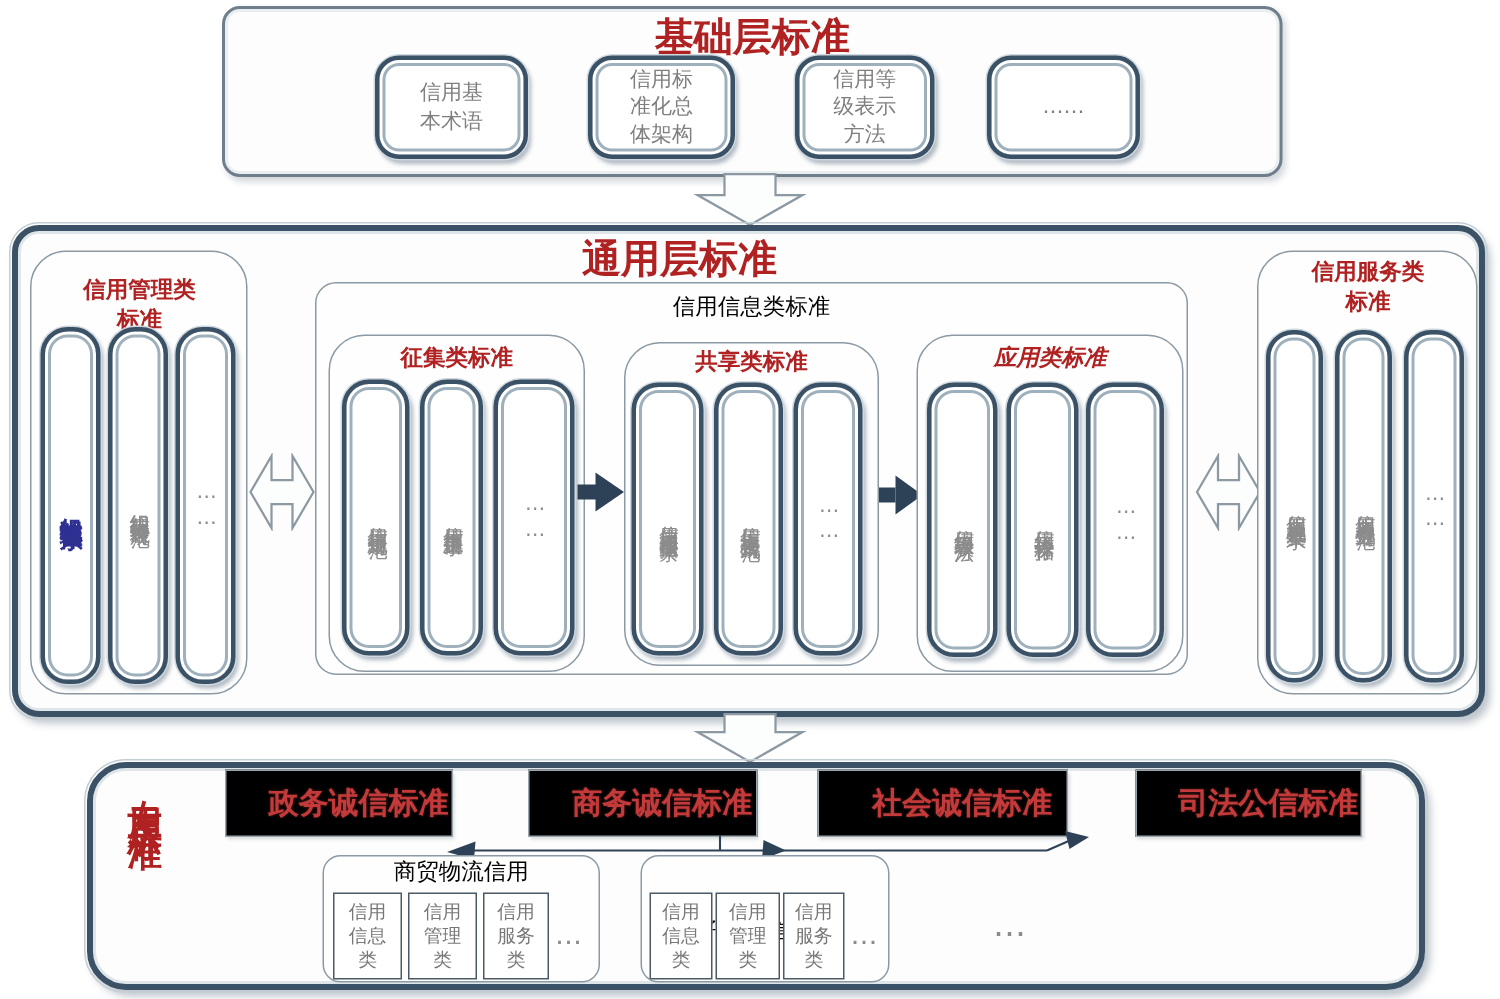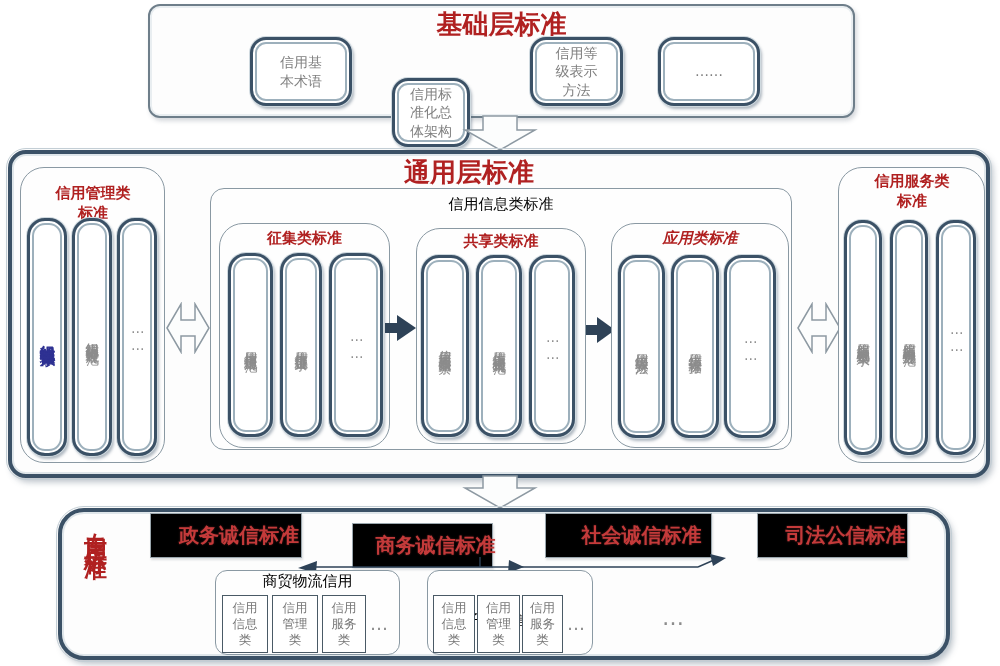--- a/index.html
+++ b/index.html
@@ -82,36 +82,36 @@
 <body>
 
 <div id="stage">
 
   <div class="abs panel-light" style="left:148px;top:4px;width:707px;height:114px;"></div>
   <div class="abs layer-title" style="left:148px;top:7px;width:707px;">基础层标准</div>
 
   <div class="abs chip" style="left:250px;top:37px;width:102px;height:69px;">
     <div class="wrap3">信用基本术语</div>
   </div>
-  <div class="abs chip" style="left:392px;top:37px;width:78px;height:69px;margin-top:41px;">
+  <div class="abs chip" style="left:392px;top:37px;width:98px;height:69px;">
     <div class="wrap3">信用标准化总体架构</div>
   </div>
   <div class="abs chip" style="left:530px;top:37px;width:93px;height:69px;">
     <div class="wrap3">信用等级表示方法</div>
   </div>
   <div class="abs chip" style="left:658px;top:37px;width:102px;height:69px;">
     <div>……</div>
   </div>
 
   <svg class="abs" style="left:455px;top:114px;" width="90" height="40" viewBox="0 0 90 40">
     <polygon points="28,2 62,2 62,16 80,16 45,36 10,16 28,16" fill="#fcfdfd" stroke="#8d99a2" stroke-width="1.5"></polygon>
   </svg>
 
   <div class="abs panel-heavy" style="left:8px;top:150px;width:982px;height:328px;"></div>
-  <div class="abs layer-title" style="left:24px;top:155px;width:890px;">通用层标准</div>
+  <div class="abs layer-title" style="left:8px;top:155px;width:890px;">通用层标准</div>
 
   <div class="abs group-box" style="left:20px;top:167px;width:145px;height:296px;"></div>
   <div class="abs red-sub-title" style="left:33px;top:172px;width:120px;">
     <div style="width:82px;margin:12px auto;">信用管理类标准</div>
   </div>
   <div class="abs pill" style="left:27px;top:218px;width:40px;height:238px;">
     <span class="vtext navy">组织诚信管理体系</span>
   </div>
   <div class="abs pill" style="left:72px;top:218px;width:40px;height:238px;">
     <span class="vtext">组织信用分类管理规范</span>
@@ -192,21 +192,21 @@
   </div>
 
   <svg class="abs" style="left:455px;top:474px;" width="90" height="38" viewBox="0 0 90 38">
     <polygon points="28,2 62,2 62,14 80,14 45,34 10,14 28,14" fill="#fcfdfd" stroke="#8d99a2" stroke-width="1.5"></polygon>
   </svg>
 
   <div class="abs panel-heavy" style="left:58px;top:508px;width:892px;height:152px;border-radius:26px;"></div>
   <div class="abs vtitle" style="left:84px;top:514px;height:146px;">专用层标准</div>
 
   <div class="abs cat-box" style="left:150px;top:513px;width:152px;height:45px;">政务诚信标准</div>
-  <div class="abs cat-box" style="left:352px;top:513px;width:141px;height:45px;margin-top:10px;">商务诚信标准</div>
+  <div class="abs cat-box" style="left:352px;top:513px;width:153px;height:45px;">商务诚信标准</div>
   <div class="abs cat-box" style="left:545px;top:513px;width:167px;height:45px;">社会诚信标准</div>
   <div class="abs cat-box" style="left:757px;top:513px;width:151px;height:45px;">司法公信标准</div>
 
   <svg class="abs" style="left:290px;top:553px;" width="445" height="22" viewBox="0 0 445 22">
     <path d="M190,4 V14 M19,14 H408 M408,14 L424,7" stroke="#2e4257" stroke-width="1.4" fill="none"></path>
     <polygon points="27,8 8,15 26,20" fill="#2e4257"></polygon>
     <polygon points="219,7 234,14 218,20" fill="#2e4257"></polygon>
     <polygon points="420,1 436,5 423,13" fill="#2e4257"></polygon>
   </svg>
 

